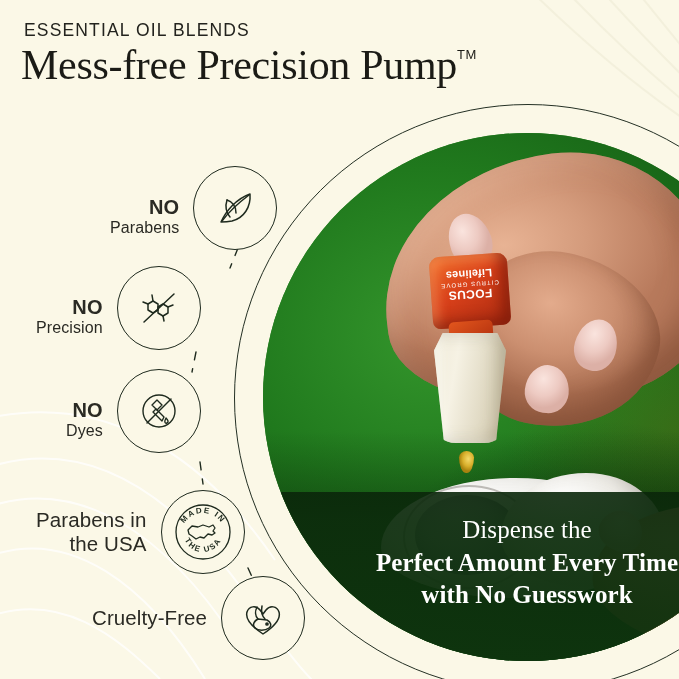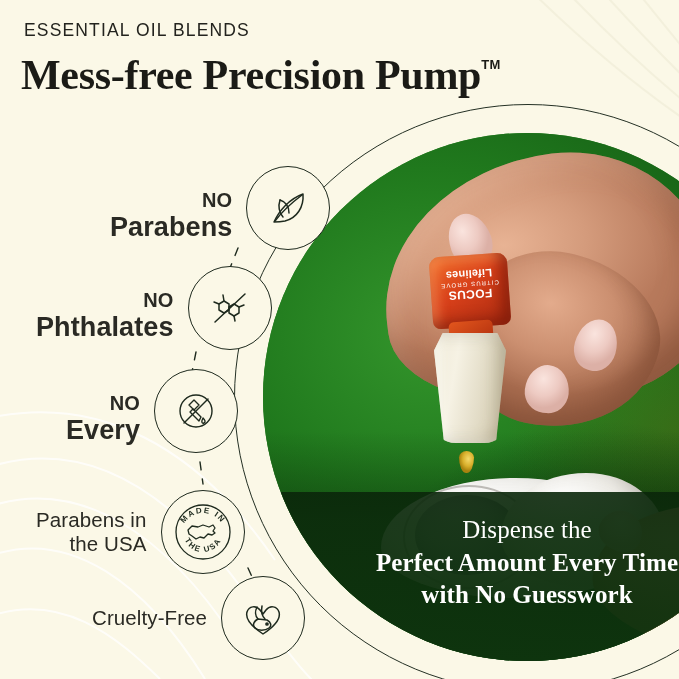--- a/index.html
+++ b/index.html
@@ -33,26 +33,26 @@
     font-family: Liberation Sans, sans-serif;
     font-size: 17.5px;
     letter-spacing: 1.15px;
     color: #23231e;
     font-weight: 400;
     white-space: nowrap;
   }
   .headline {
     position: absolute;
     left: 21px;
-    top: 51px;
+    top: 41px;
     font-family: "Liberation Serif", serif;
     font-size: 42px;
     letter-spacing: -0.3px;
     color: #1b1b16;
-    font-weight: 700;
+    font-weight: 400;
     white-space: nowrap;
   }
   .headline .tm {
     font-family: "Liberation Sans", sans-serif;
     font-size: 13px;
     vertical-align: 20px;
     letter-spacing: 0.5px;
   }
 
   
@@ -252,22 +252,22 @@
   }
   .feature-label .no {
     display: block;
     font-weight: 700;
     font-size: 20px;
     letter-spacing: 0.2px;
     margin-top: 17px;
   }
   .feature-label .word {
     display: block;
-    font-weight: 700;
-    font-size: 27px;
+    font-weight: 400;
+    font-size: 16px;
     letter-spacing: 0.1px;
   }
   .feature-label .plainline {
     display: block;
     font-weight: 400;
     font-size: 20.5px;
     letter-spacing: 0.1px;
   }
   .icon-circle {
     width: 82px;
@@ -368,39 +368,39 @@
         <path d="M10 36 C 16 28, 25 19, 37 10"></path>
         <path d="M15 15 C 13 21, 14 28, 18 32"></path>
         <path d="M15 15 C 21 17, 24 22, 24 28"></path>
       </svg>
     </div>
   </div>
 
   <div class="feature" style="left:36px; top:266px;">
     <div class="feature-label">
       <span class="no">NO</span>
-      <span class="word">Phthalates</span>
+      <span class="word">Precision</span>
     </div>
     <div class="icon-circle">
       <svg width="48" height="48" viewBox="0 0 48 48" fill="none" stroke="#1e2a1e" stroke-width="1.5" stroke-linecap="round" stroke-linejoin="round">
         <path d="M13 20 L 18 17 L 23 20 L 23 26 L 18 29 L 13 26 Z"></path>
         <path d="M23 23 L 28 20 L 33 23 L 33 29 L 28 32 L 23 29 Z"></path>
         <path d="M18 17 L 17 11"></path>
         <path d="M13 20 L 8 18"></path>
         <path d="M28 32 L 29 37"></path>
         <path d="M33 23 L 38 21"></path>
         <line x1="9" y1="38" x2="39" y2="10"></line>
       </svg>
     </div>
   </div>
 
   <div class="feature" style="left:66px; top:369px;">
     <div class="feature-label">
       <span class="no">NO</span>
-      <span class="word">Every</span>
+      <span class="word">Dyes</span>
     </div>
     <div class="icon-circle">
       <svg width="52" height="52" viewBox="0 0 52 52" fill="none" stroke="#1e2a1e" stroke-width="1.4" stroke-linecap="round" stroke-linejoin="round">
         <circle cx="26" cy="26" r="16"></circle>
         <path d="M19 20 L 24 15 L 29 20 L 24 25 Z"></path>
         <path d="M23 24 L 31 32 L 29 36 L 20 27 Z"></path>
         <path d="M33 33 C 35 35, 36 37, 34 38 C 32 39, 31 37, 33 33 Z"></path>
         <line x1="14" y1="38" x2="38" y2="14"></line>
       </svg>
     </div>

